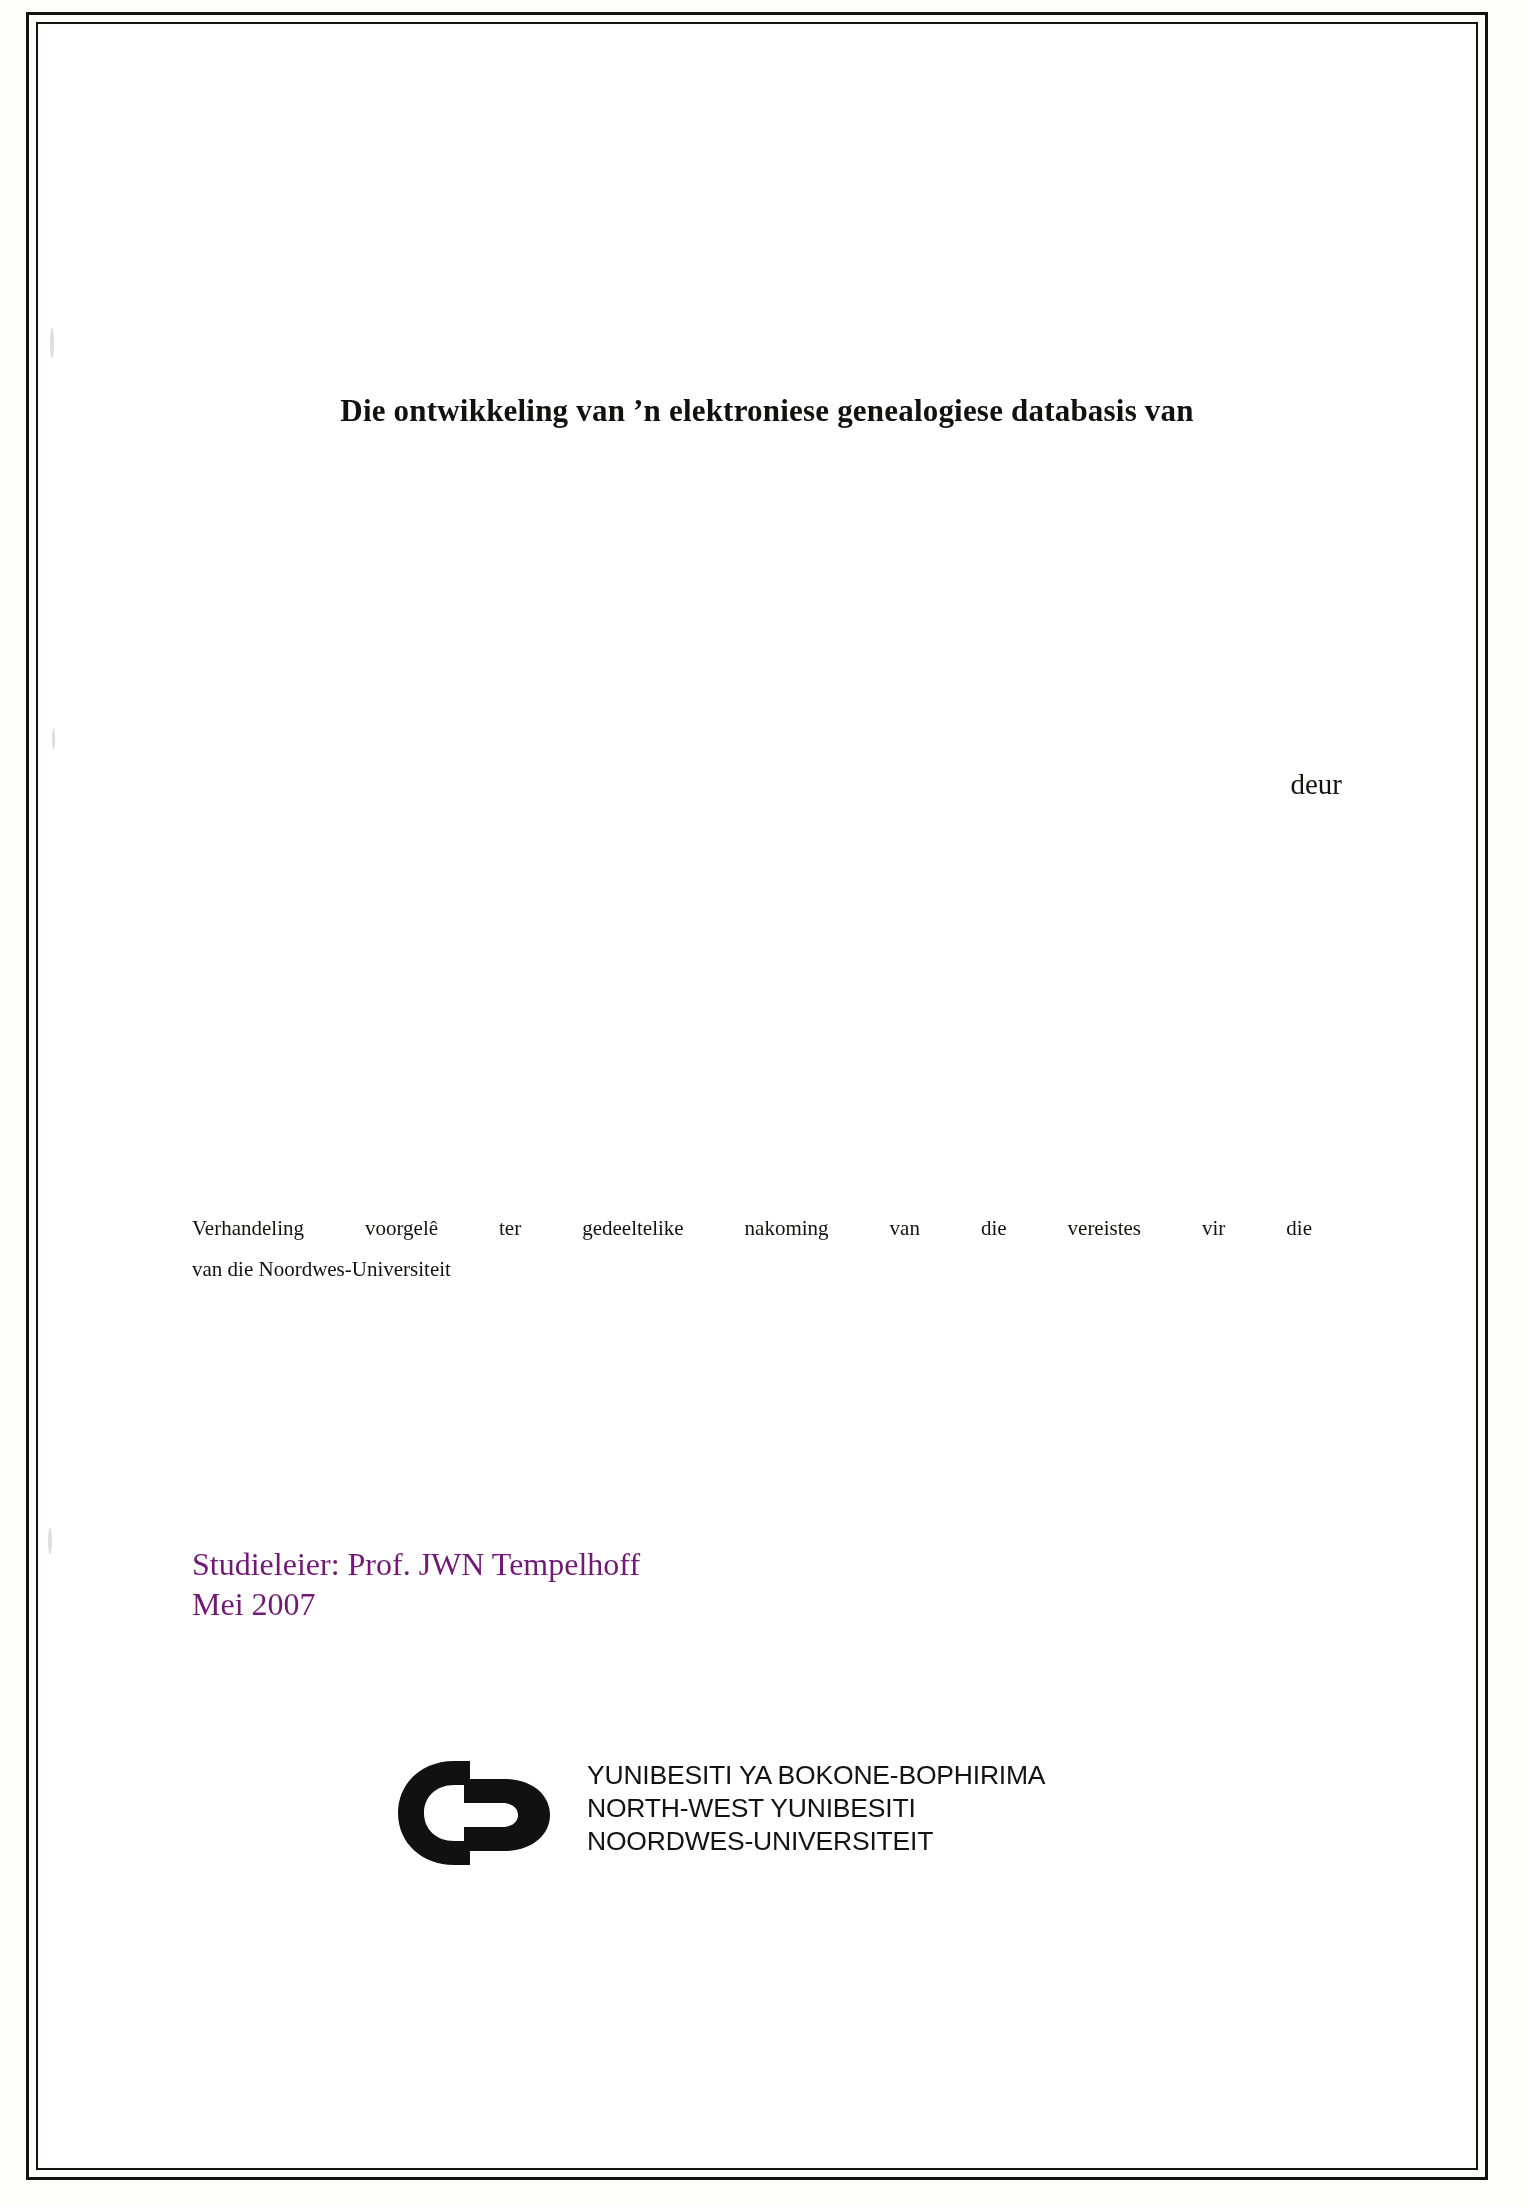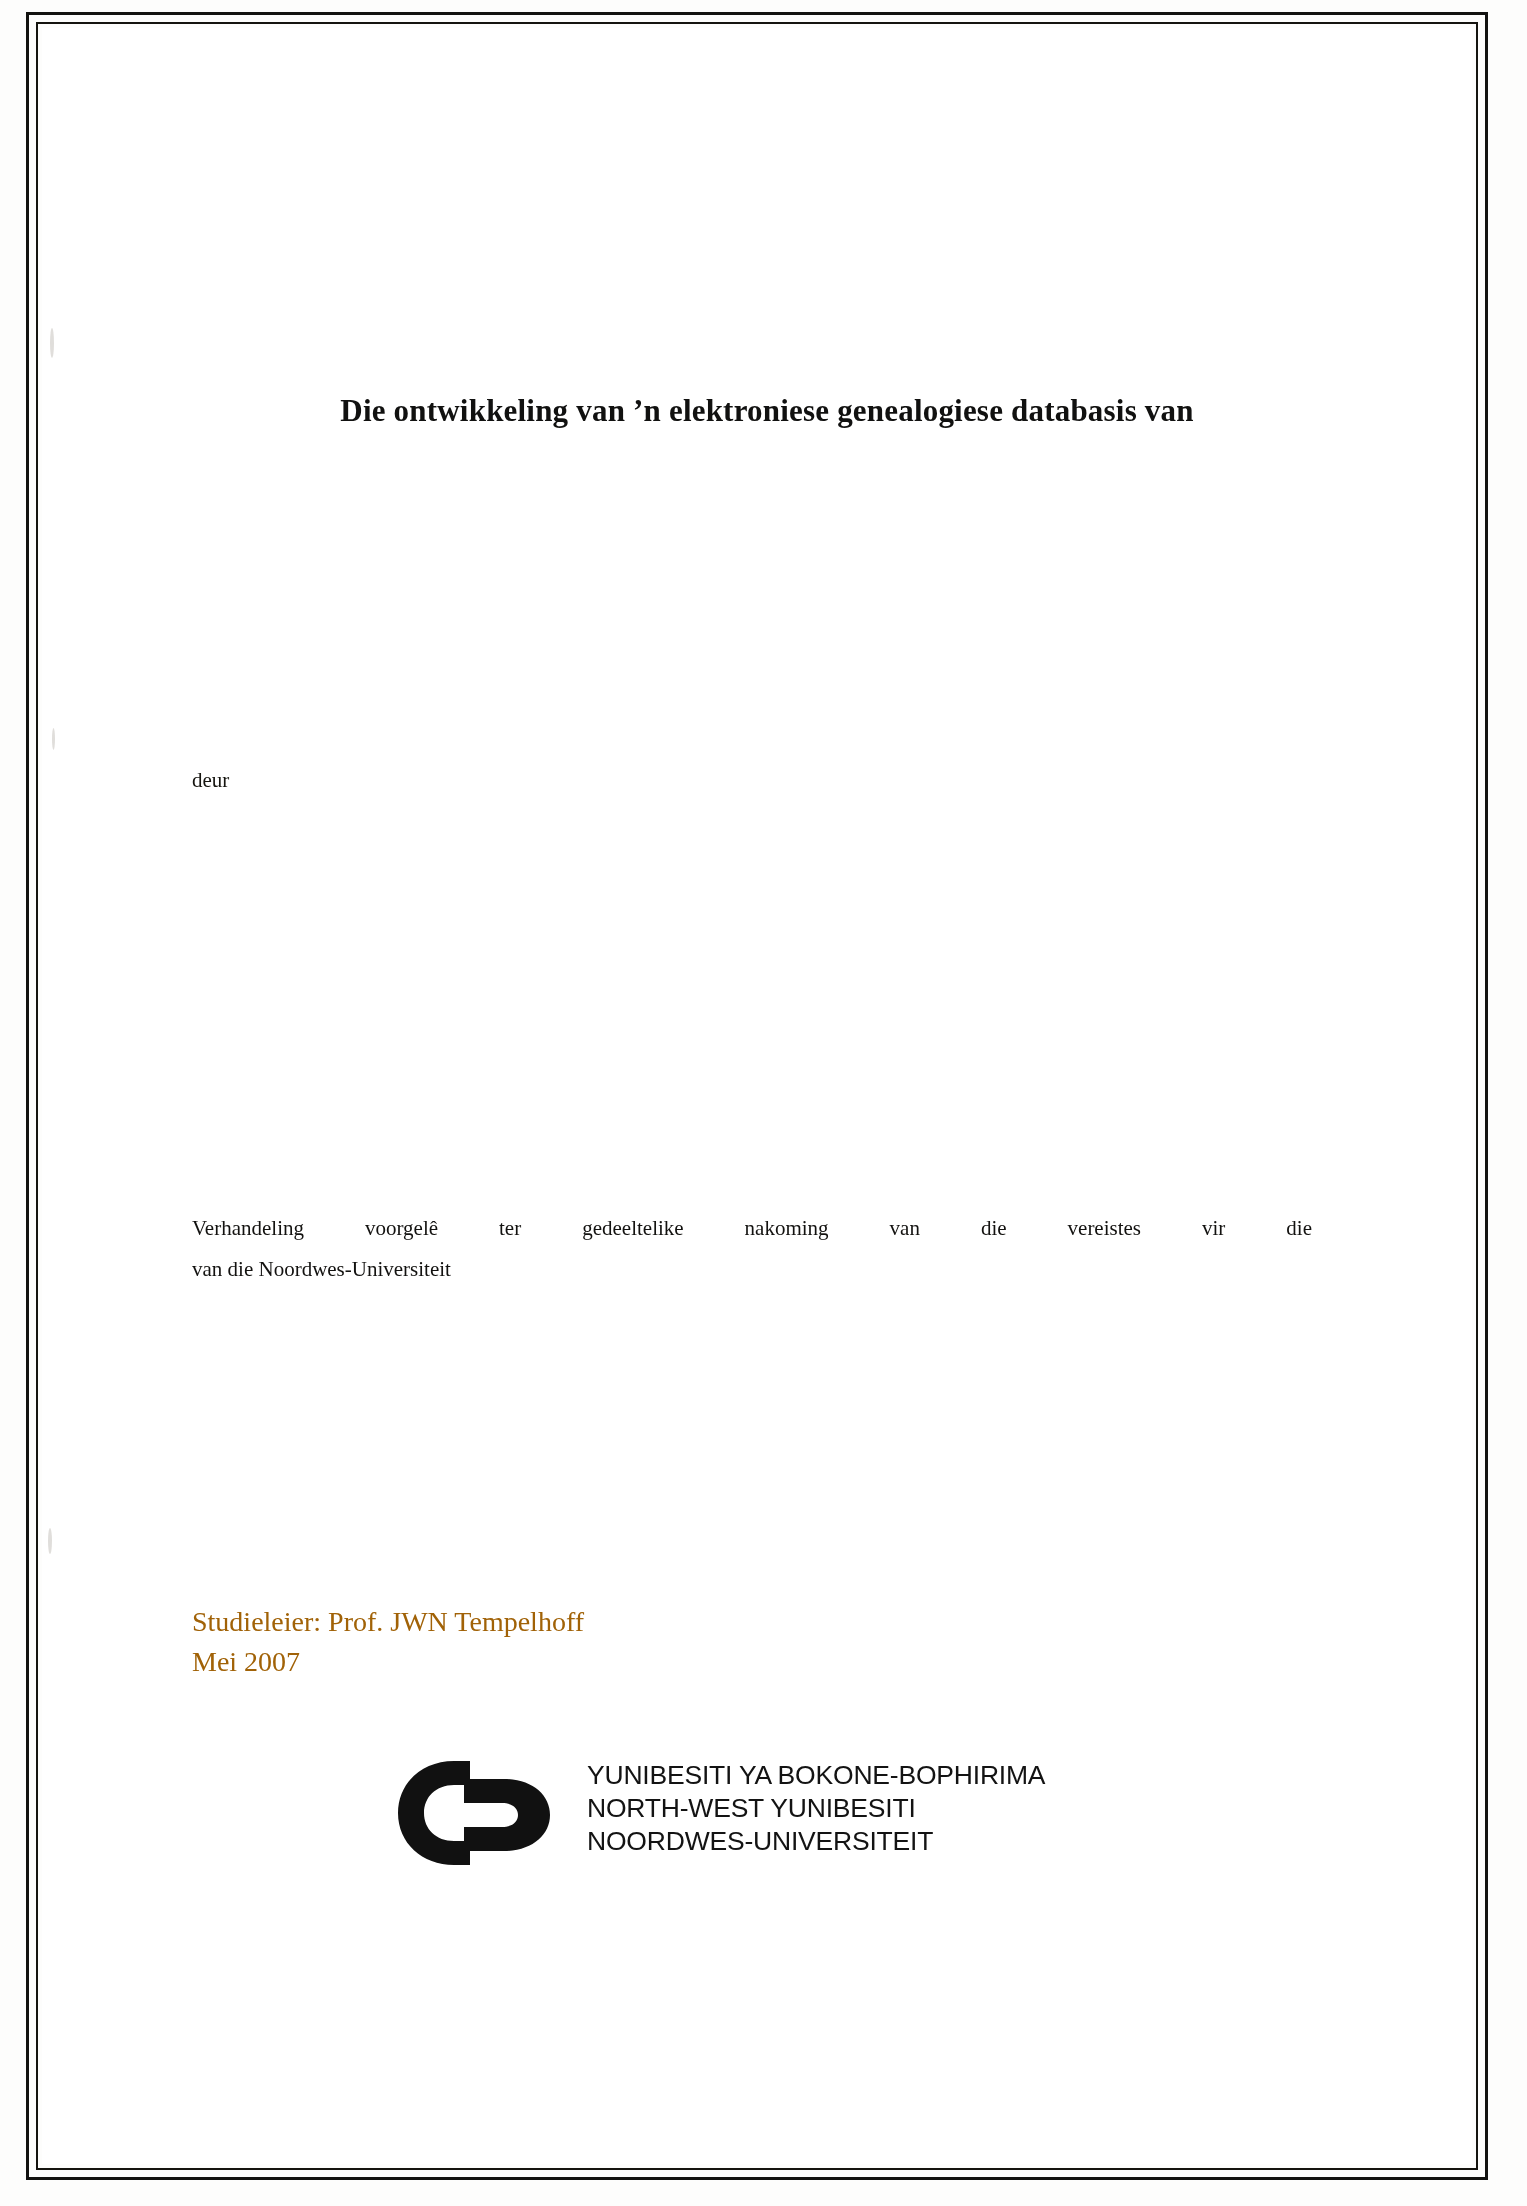--- a/index.html
+++ b/index.html
@@ -75,22 +75,22 @@
   }
   .title-line.second {
     margin-top: 8px;
   }
 
   .deur {
     position: absolute;
     top: 740px;
     left: 0;
     width: 1150px;
-    text-align: left;
-    font-size: 21px;
+    text-align: right;
+    font-size: 29px;
     color: #15140f;
   }
 
   .author {
     position: absolute;
     top: 890px;
     left: 0;
     width: 1150px;
     text-align: center;
     font-size: 31px;
@@ -113,26 +113,26 @@
   }
   .statement .rest {
     text-align: left;
   }
   .statement em {
     font-style: italic;
   }
 
   .supervisor-block {
     position: absolute;
-    top: 1574px;
+    top: 1516px;
     left: 0;
     width: 1120px;
-    font-size: 28px;
+    font-size: 32px;
     line-height: 40px;
-    color: #a16207;
+    color: #701a75;
   }
 
   .logo-block {
     position: absolute;
     top: 1725px;
     left: 200px;
     width: 800px;
     height: 130px;
   }
   .logo-mark {

